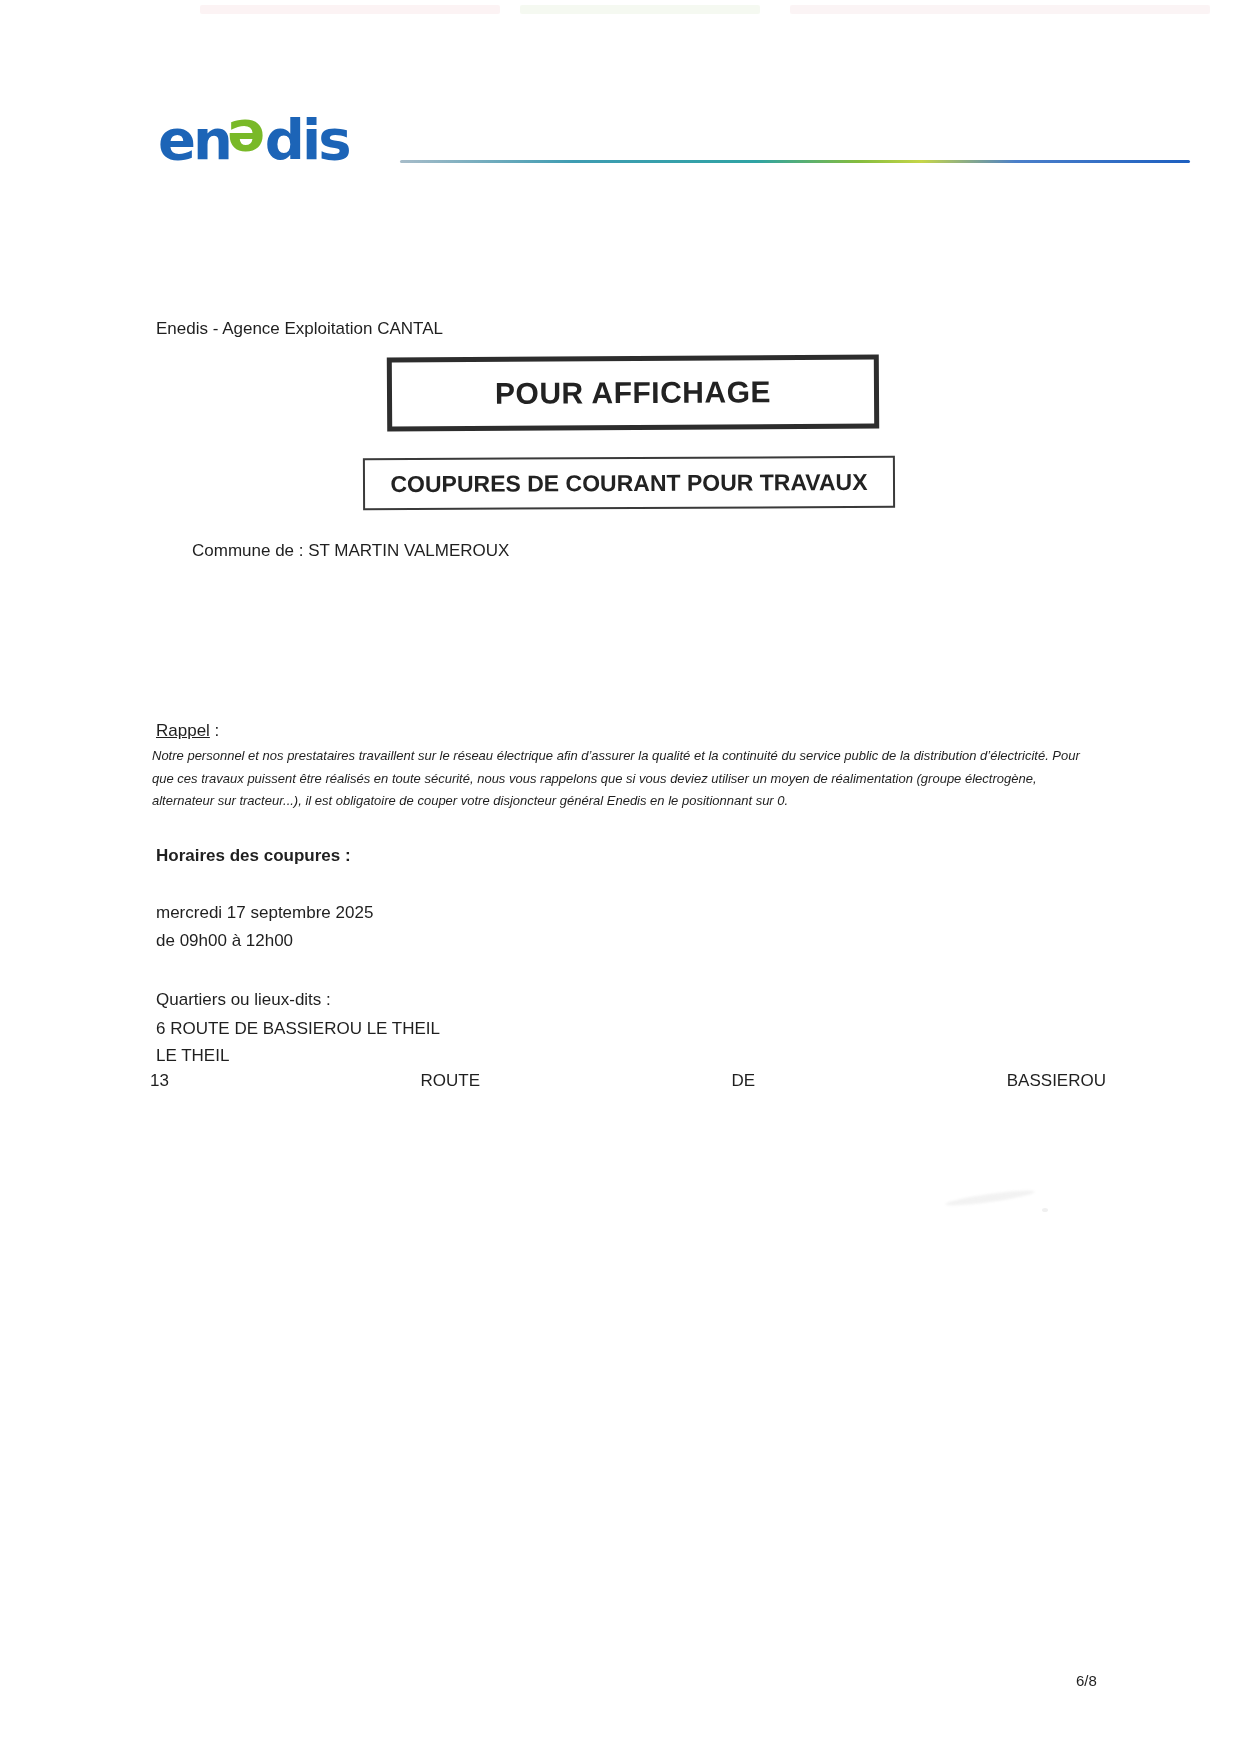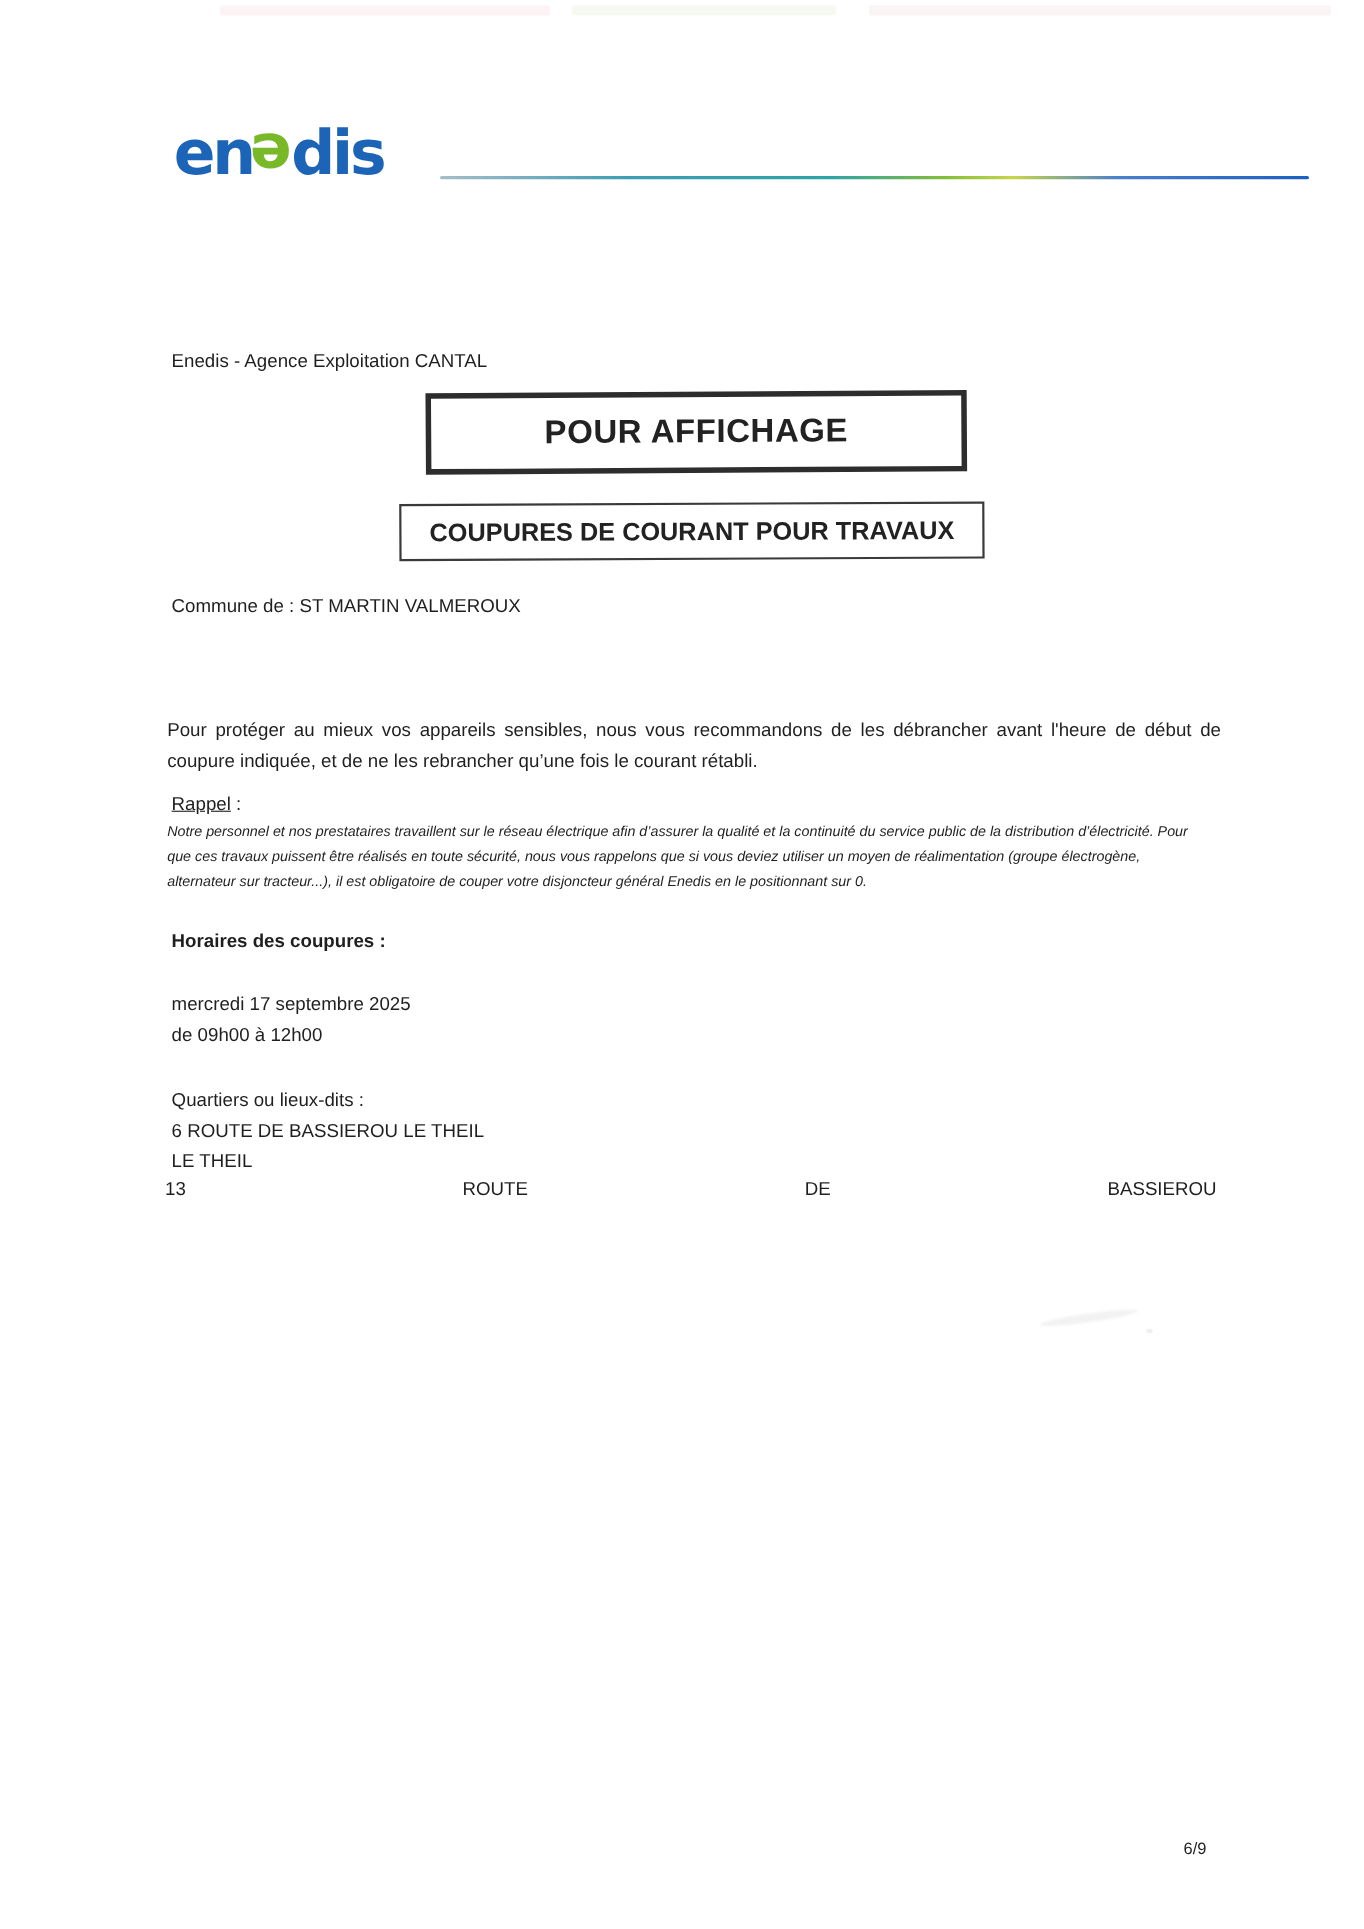--- a/index.html
+++ b/index.html
@@ -38,21 +38,21 @@
     background:#fff;text-align:center;font-weight:bold;color:#222;}
   .banner-primary{left:387px;top:356px;width:482px;height:64px;
     border:5px solid #2d2d2d;font-size:30px;letter-spacing:.5px;
     transform:rotate(-0.35deg);}
   .banner-secondary{left:363px;top:457px;width:528px;height:48px;
     border:2px solid #3a3a3a;font-size:23px;transform:rotate(-0.25deg);}
   
   .bodyline{position:absolute;left:156px;font-size:17px;line-height:1.25;}
   .para{position:absolute;left:152px;width:958px;font-size:17px;line-height:28px;
     text-align:justify;}
-  .commune{top:540px;}
+  .commune{top:540px;margin-left:36px;}
   .para-intro{top:582px;}
   .para-advice{top:650px;}
   .rappel-label{top:720px;font-size:17px;}
   .rappel-label .u{text-decoration:underline;}
   .rappel-text{top:745px;font-style:italic;line-height:22.5px;text-align:left;
     width:950px;font-size:13px;}
   .horaires{top:845px;font-weight:bold;}
   .outage-date{top:902px;}
   .outage-time{top:930px;}
   .quartiers{top:989px;}
@@ -84,21 +84,20 @@
   <div class="banner banner-primary">
     <span>POUR AFFICHAGE</span>
   </div>
   <div class="banner banner-secondary">
     <span>COUPURES DE COURANT POUR TRAVAUX</span>
   </div>
 
   <div class="bodyline commune">Commune de : ST MARTIN VALMEROUX</div>
 
 
-  <div class="para para-advice">Pour protéger au mieux vos appareils sensibles, nous vous recommandons de les débrancher avant l'heure de début de coupure indiquée, et de ne les rebrancher qu’une fois le courant rétabli.</div>
 
   <div class="bodyline rappel-label">
     <span class="u">Rappel</span><span> :</span>
   </div>
 
   <div class="para rappel-text">Notre personnel et nos prestataires travaillent sur le réseau électrique afin d’assurer la qualité et la continuité du service public de la distribution d’électricité. Pour que ces travaux puissent être réalisés en toute sécurité, nous vous rappelons que si vous deviez utiliser un moyen de réalimentation (groupe électrogène, alternateur sur tracteur...), il est obligatoire de couper votre disjoncteur général Enedis en le positionnant sur 0.</div>
 
   <div class="bodyline horaires">Horaires des coupures :</div>
 
   <div class="bodyline outage-date">mercredi 17 septembre 2025</div>
@@ -109,15 +108,15 @@
   <div class="bodyline addr1">6 ROUTE DE BASSIEROU LE THEIL</div>
   <div class="bodyline addr2">LE THEIL</div>
 
   <div class="spread-row">
     <span>13</span>
     <span>ROUTE</span>
     <span>DE</span>
     <span>BASSIEROU</span>
   </div>
 
-  <div class="page-number">6/9</div>
+  <div class="page-number">6/8</div>
 
 </div>
 
 </body></html>

